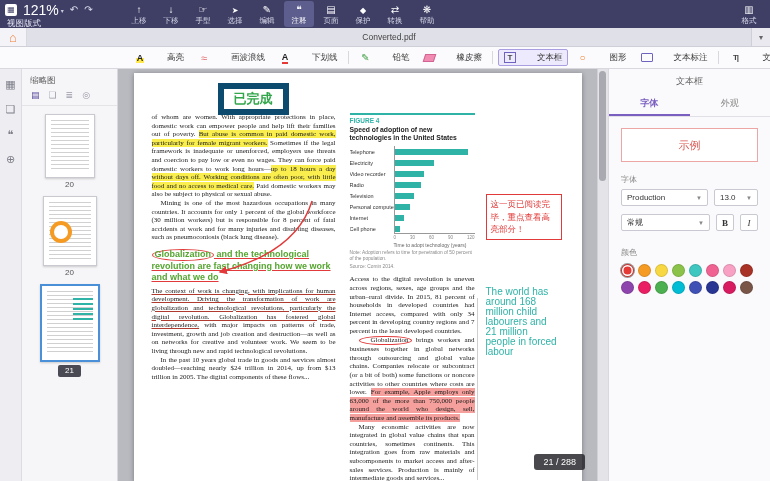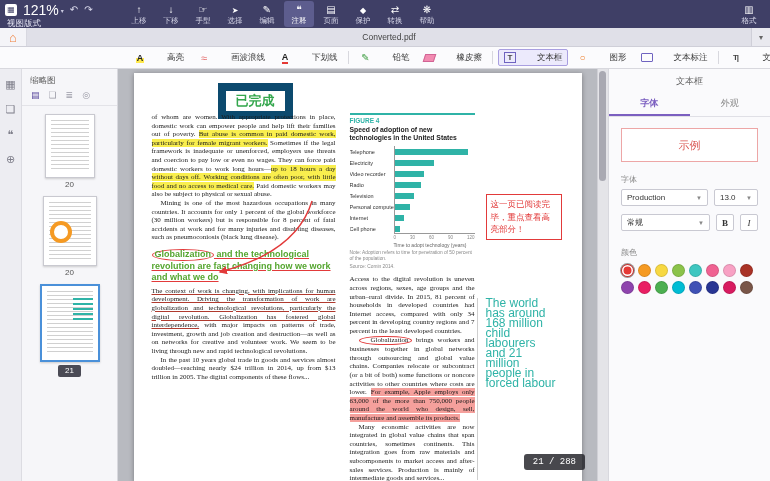--- a/index.html
+++ b/index.html
@@ -95,21 +95,21 @@
   .t20::after{content:"";position:absolute;left:6px;top:24px;width:14px;height:14px;border:4px solid #f59a23;border-radius:50%;background:#fff;}
   .t21{width:56px;height:74px;border:2px solid #4a90d9;}
   .t21::after{content:"";position:absolute;right:5px;top:12px;width:20px;height:24px;background:repeating-linear-gradient(#2fb3a7 0 2px,transparent 2px 5px);}
   .thumb-num{font-size:8px;color:#555;margin:3px 0 7px;text-align:center;line-height:1;}
   .thumb-num.badge{background:#4a4a55;color:#fff;padding:2px 7px;border-radius:2px;}
 
   
   .main{flex:1;background:#b8bac0;position:relative;display:flex;justify-content:center;overflow:hidden;}
   .page{position:relative;width:448px;height:409px;margin-top:4px;background:#fff;box-shadow:0 1px 5px rgba(0,0,0,.35);
         font-family:"Liberation Serif","DejaVu Serif",serif;overflow:hidden;}
-  .done-box{position:absolute;left:84px;top:10px;border:8px solid #0c4a6e;color:#33a64c;font-weight:bold;font-size:13px;
+  .done-box{position:absolute;left:84px;top:10px;border:6px solid #0c4a6e;color:#33a64c;font-weight:bold;font-size:13px;
             padding:1px 10px;font-family:"Liberation Sans",sans-serif;cursor:move;}
   .colL{position:absolute;left:18px;top:40px;width:184px;}
   .colR{position:absolute;left:216px;top:40px;width:125px;}
   .colM{position:absolute;left:352px;top:0;width:76px;}
   .para{font-size:7px;line-height:8.6px;text-align:justify;margin:0;color:#1a1a1a;}
   .indent{text-indent:9px;}
   .gh{margin:7px 0 4px;font-size:9px;line-height:11px;color:#55a630;font-family:"Liberation Sans",sans-serif;font-weight:bold;
       text-decoration:underline;text-decoration-color:#e23a3a;}
   .ul-red{text-decoration:underline;text-decoration-color:#b03a2e;}
   .hl{background:#f9ee4e;font-family:Liberation Serif, serif;}
@@ -122,25 +122,25 @@
   .fig-chart::before{content:"";position:absolute;left:44px;top:0;bottom:0;border-left:1px solid #999;}
   .fig-chart::after{content:"";position:absolute;left:44px;right:0;bottom:0;border-bottom:1px solid #999;}
   .fig-row{display:flex;align-items:center;height:11px;}
   .fig-cat{width:44px;font-size:5.5px;color:#333;white-space:nowrap;overflow:hidden;}
   .fig-bar{height:6px;}
   .fig-ticks{display:flex;justify-content:space-between;margin-left:44px;width:81px;font-size:4.5px;color:#888;margin-top:1px;}
   .fig-axis{font-size:5px;color:#666;margin-left:44px;margin-top:2px;}
   .fig-note{font-size:4.8px;color:#888;line-height:5.8px;margin-top:2px;}
   .note-box{position:absolute;top:121px;left:0;width:66px;border:1.5px solid #e23a3a;color:#e23a3a;font-size:8.5px;line-height:12.5px;
             padding:3px 4px;font-family:"Liberation Sans",sans-serif;cursor:move;}
-  .quote{position:absolute;top:225px;left:0;width:72px;color:#2fb3a7;font-size:12px;line-height:10px;font-family:"Liberation Sans",sans-serif;}
+  .quote{position:absolute;top:214px;left:0;width:72px;color:#2fb3a7;font-size:10px;line-height:10px;font-family:"Liberation Sans",sans-serif;}
   .colrule{position:absolute;left:-9px;top:225px;height:182px;border-left:1px solid #cfcfcf;}
   .overlay{position:absolute;left:0;top:0;pointer-events:none;}
   .pagebadge{position:absolute;right:12px;bottom:12px;background:rgba(40,40,46,.85);color:#fff;font-size:9px;padding:3px 9px;
-             border-radius:3px;font-family:Liberation Mono, monospace;}
+             border-radius:3px;font-family:Liberation Sans, sans-serif;}
 
   
   .vscroll{width:10px;background:#e4e4e8;border-left:1px solid #d0d0d6;position:relative;cursor:pointer;}
   .vthumb{position:absolute;top:2px;left:1px;width:7px;height:110px;background:#a9a9b2;border-radius:4px;}
 
   
   .fpanel{width:162px;background:#fafafc;border-left:1px solid #d8d8de;display:flex;flex-direction:column;box-sizing:border-box;}
   .fp-title{text-align:center;font-size:9px;color:#666;padding:6px 0 5px;}
   .fp-tabs{display:flex;border-bottom:1px solid #e0e0e6;}
   .fp-tab{flex:1;text-align:center;font-size:9px;color:#888;padding:4px 0;cursor:pointer;}

